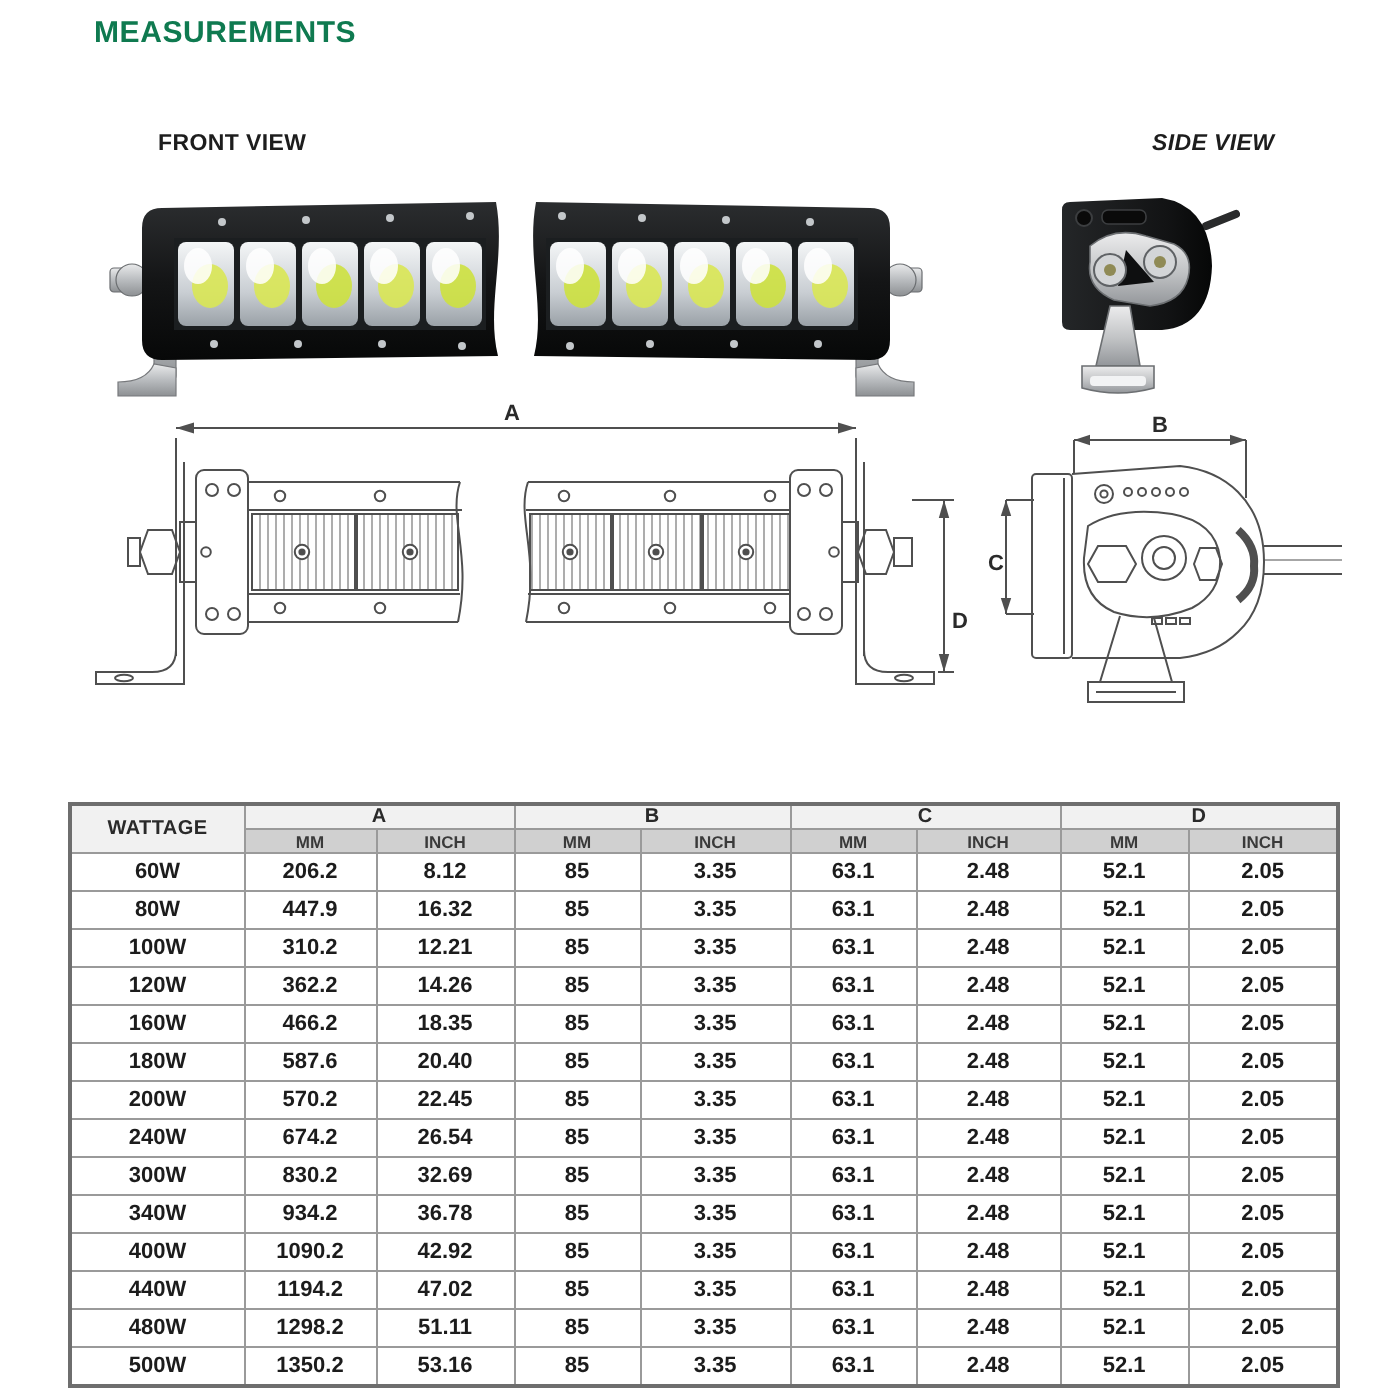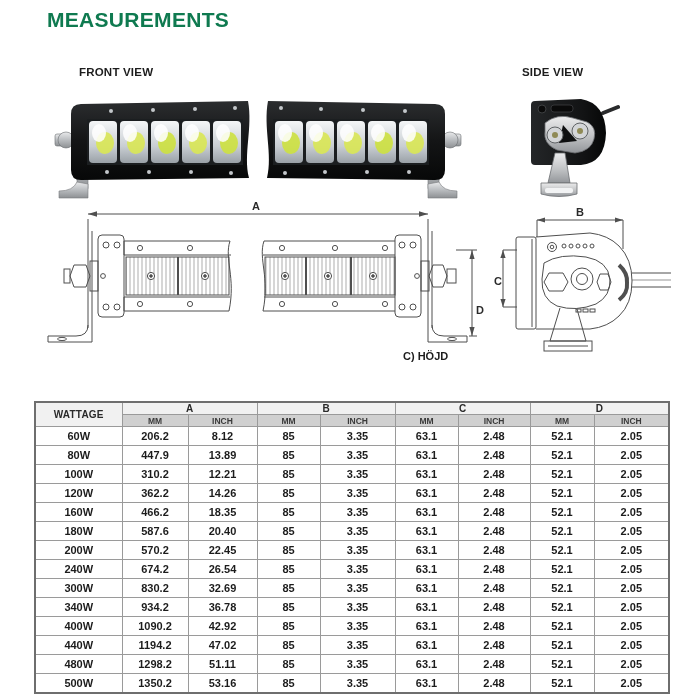--- a/index.html
+++ b/index.html
@@ -3,29 +3,29 @@
 <meta charset="utf-8">
 <style>
   * { margin:0; padding:0; box-sizing:border-box; }
   html,body { background:#fff; }
   .page {
     position:relative; width:700px; height:700px; background:#fff;
     font-family:"Liberation Sans", sans-serif; overflow:hidden;
   }
   .page-title {
     position:absolute; left:47px; top:8px;
-    font-size:21px; font-weight:bold; letter-spacing:0.3px;
+    font-size:15px; font-weight:bold; letter-spacing:0.3px;
     color:#0f7a50;
   }
   .viewlabel {
     position:absolute; top:66px; font-size:11.5px; font-weight:bold;
     color:#1d1d1d; letter-spacing:0.2px;
   }
   .viewlabel.front { left:47px;padding-left:32px; }
-  .viewlabel.side  { left:522px; }
+  .viewlabel.side  { left:576px;font-style:italic; }
 
   .front-photo   { position:absolute; left:53px;  top:92px;  }
   .side-photo    { position:absolute; left:525px; top:93px;  }
   .front-diagram { position:absolute; left:40px;  top:197px; }
   .side-diagram  { position:absolute; left:492px; top:203px; }
 
   svg text {
     font-family:"Liberation Sans", sans-serif; font-size:11px;
     font-weight:600; fill:#2a2a2a;
   }
@@ -312,21 +312,20 @@
 
       <path d="M68,105 L58,138 L94,138 L85,106"></path>
       <rect x="52" y="138" width="48" height="10"></rect>
       <line x1="56" y1="143" x2="96" y2="143"></line>
     </g>
     <text x="88" y="13" text-anchor="middle">B</text>
     <text x="2" y="82" text-anchor="start">C</text>
   </svg>
 
   <div class="note">
-    <div class="note-h">C) HÖJD</div>
   </div>
 
   <table class="meas">
     <colgroup>
       <col style="width:87px">
         <col style="width:66px">
         <col style="width:69px">
       <col style="width:63px">
         <col style="width:75px">
         <col style="width:63px">
@@ -361,21 +360,21 @@
           <td>85</td>
           <td>3.35</td>
           <td>63.1</td>
           <td>2.48</td>
           <td>52.1</td>
           <td>2.05</td>
         </tr>
         <tr>
           <td>80W</td>
           <td>447.9</td>
-          <td>13.89</td>
+          <td>16.32</td>
           <td>85</td>
           <td>3.35</td>
           <td>63.1</td>
           <td>2.48</td>
           <td>52.1</td>
           <td>2.05</td>
         </tr>
         <tr>
           <td>100W</td>
           <td>310.2</td>

